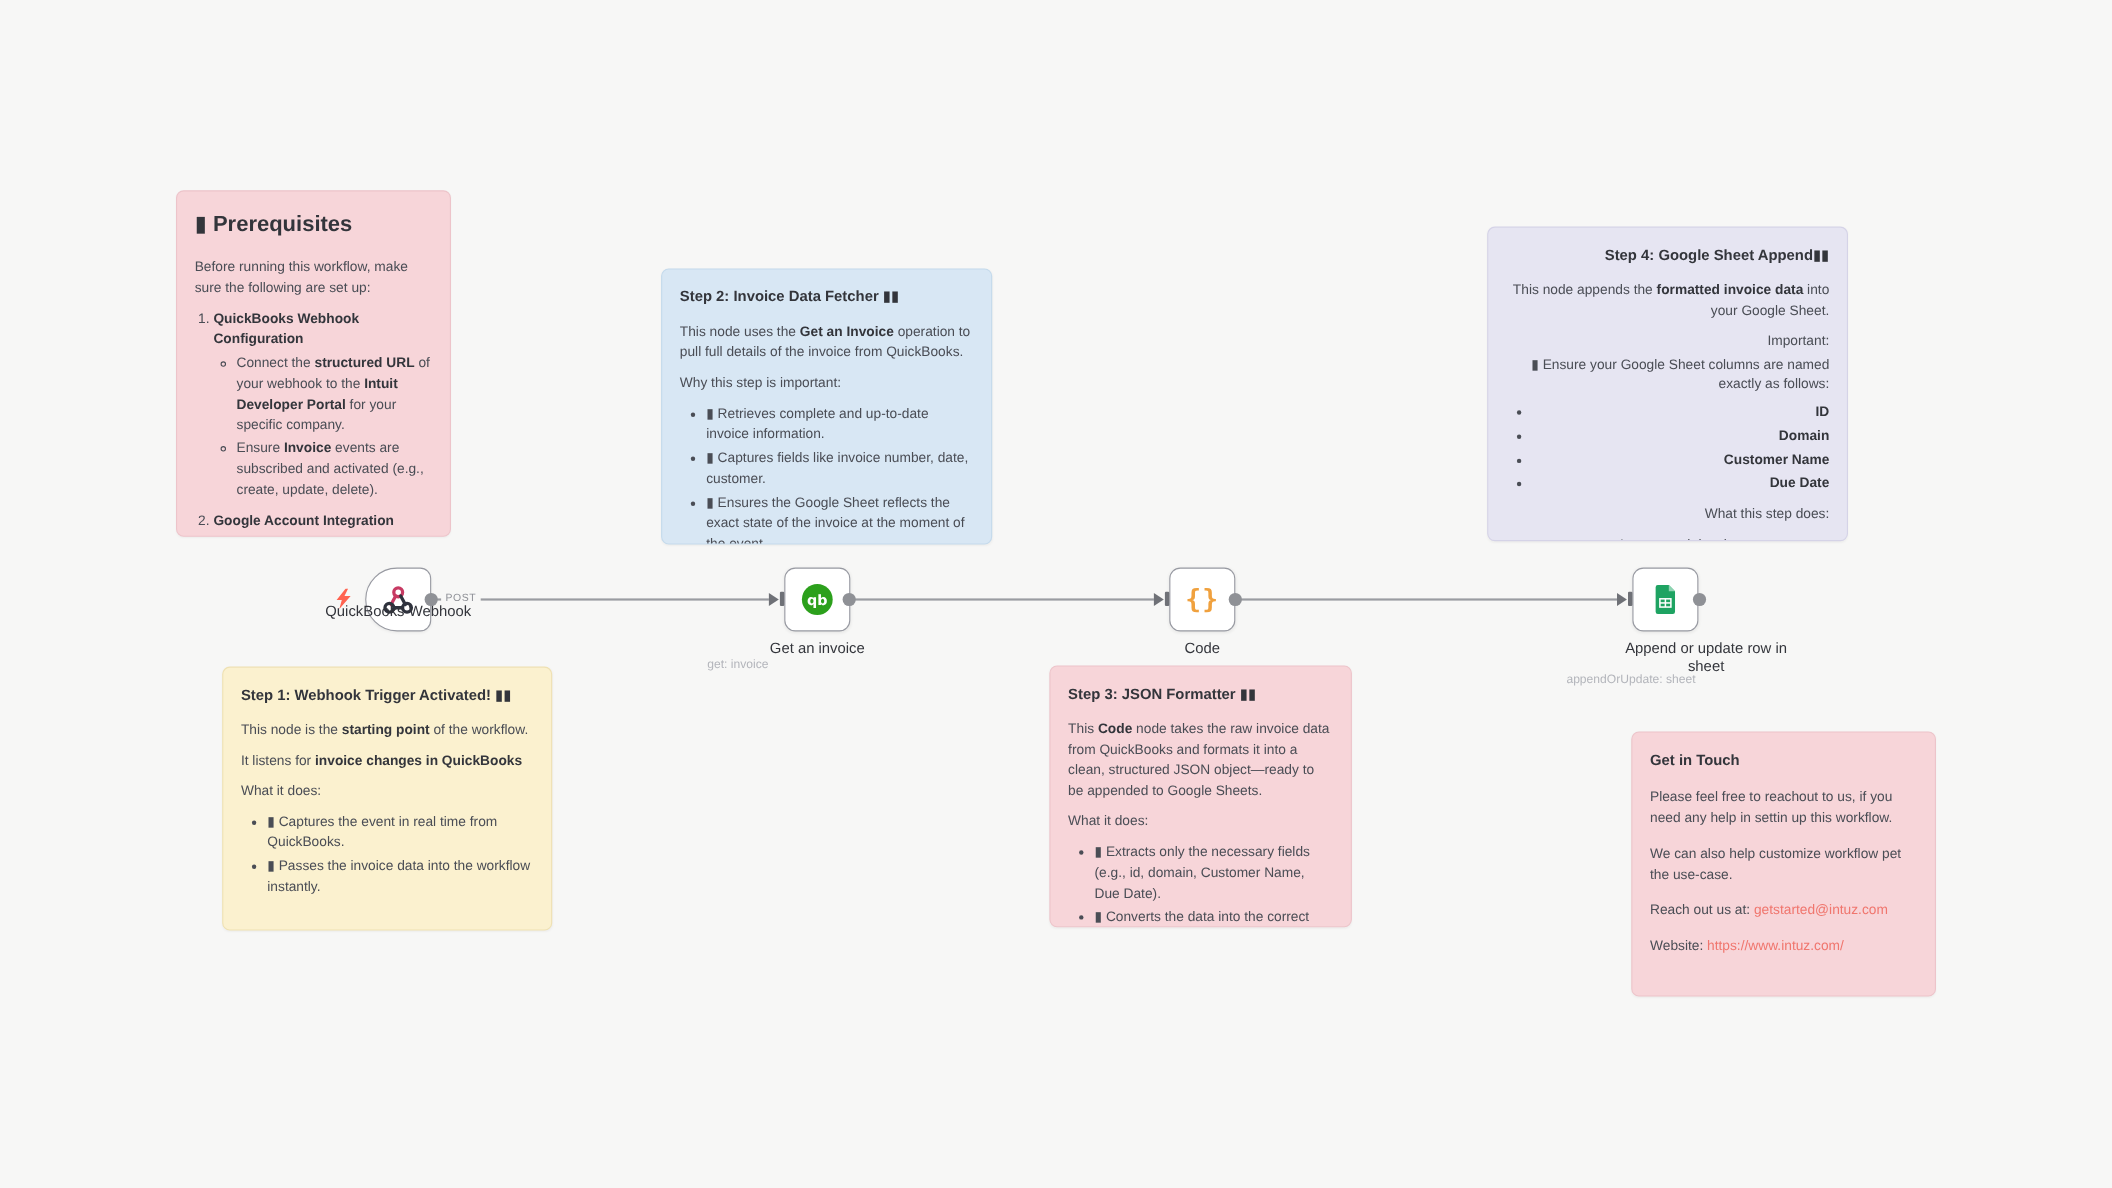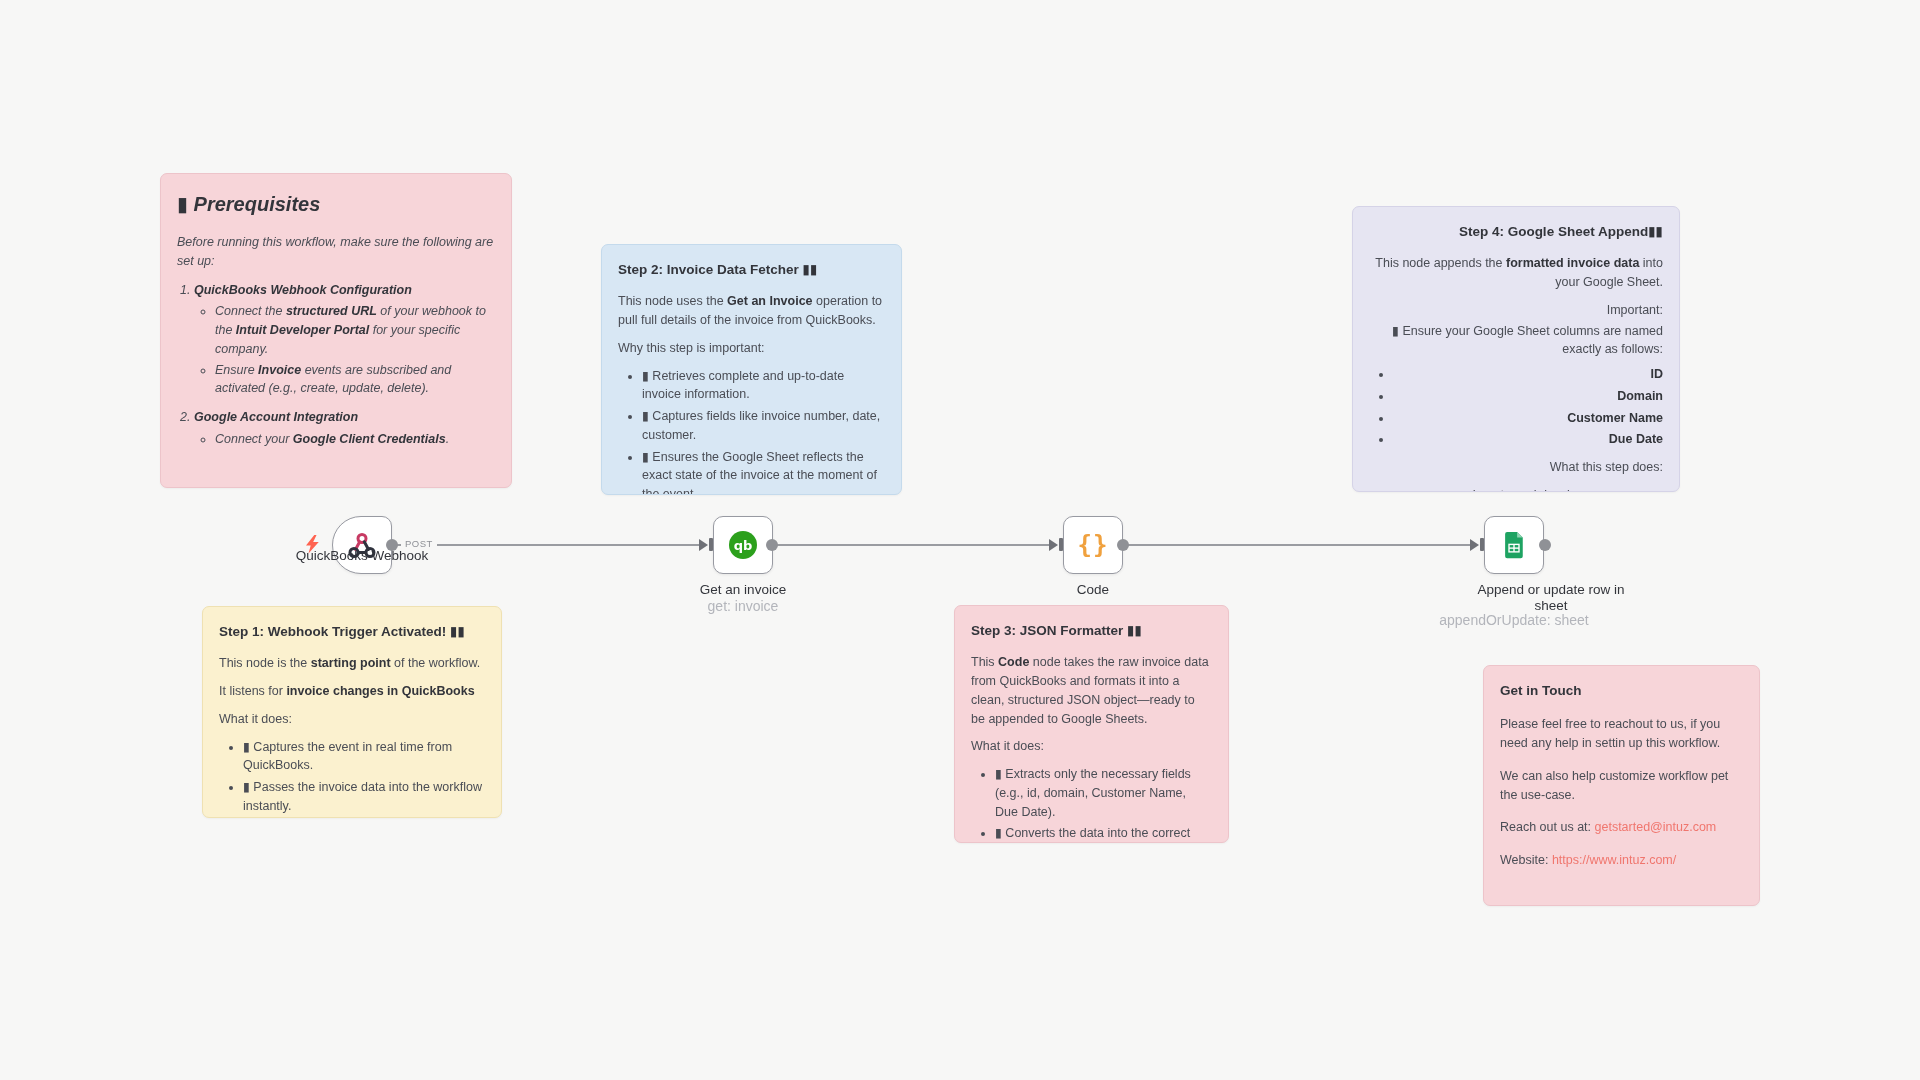--- a/index.html
+++ b/index.html
@@ -34,29 +34,29 @@
           color:var(--code-orange,#f0a13e);letter-spacing:1px;}
   .wire{position:absolute;height:2px;background:var(--line-gray,#9a9ca1);top:544px;}
   .dot{position:absolute;width:12px;height:12px;border-radius:50%;background:var(--dot-gray,#8f9196);top:539px;z-index:3;}
   .inArrow{position:absolute;width:0;height:0;border-top:6px solid transparent;border-bottom:6px solid transparent;
            border-left:9px solid var(--connector-dark,#6f7177);top:539px;z-index:3;}
   .inBar{position:absolute;width:4px;height:13px;border-radius:1px;background:var(--connector-dark,#6f7177);top:538px;z-index:3;}
   .wire-label{position:absolute;font-size:9.5px;letter-spacing:.5px;color:#8e9096;background:var(--canvas-bg,#f7f7f6);
               padding:0 4px;top:538px;z-index:4;}
   .nlabel{position:absolute;width:200px;text-align:center;font-size:13.5px;font-weight:500;
           color:var(--text-dark,#33353b);line-height:1.18;}
-  .nsub{position:absolute;width:200px;text-align:center;font-size:14px;color:var(--text-muted,#b3b5bb);}
+  .nsub{position:absolute;width:200px;font-size:11px;color:var(--text-muted,#b3b5bb);}
   .bolt{position:absolute;z-index:2;}
 </style>
 </head>
 <body>
 
 <div id="canvas">
 
-  <div class="sticky" style="left:160px;top:173px;width:352px;height:315px;background:var(--sticky-pink);border-color:var(--sticky-pink-border);font-style:italic;">
+  <div class="sticky" style="left:160px;top:173px;width:250px;height:315px;background:var(--sticky-pink);border-color:var(--sticky-pink-border);">
     <h1>▮ Prerequisites</h1>
     <p>Before running this workflow, make sure the following are set up:</p>
     <ol>
       <li>
         <span class="liTitle">QuickBooks Webhook Configuration</span>
         <ul class="circ">
           <li>Connect the <strong>structured URL</strong> of your webhook to the <strong>Intuit Developer Portal</strong> for your specific company.</li>
           <li>Ensure <strong>Invoice</strong> events are subscribed and activated (e.g., create, update, delete).</li>
         </ul>
       </li>
@@ -95,21 +95,21 @@
       <li><strong>Customer Name</strong></li>
       <li><strong>Due Date</strong></li>
     </ul>
     <p class="indent1">What this step does:</p>
     <ul class="blt">
       <li>▮ Inserts each invoice as a new row.</li>
 
     </ul>
   </div>
 
-  <div class="sticky" style="left:202px;top:606px;width:300px;height:212px;background:var(--sticky-yellow);border-color:var(--sticky-yellow-border);">
+  <div class="sticky" style="left:202px;top:606px;width:300px;height:240px;background:var(--sticky-yellow);border-color:var(--sticky-yellow-border);">
     <h2>Step 1: Webhook Trigger Activated! ▮▮</h2>
     <p>This node is the <strong>starting point</strong> of the workflow.</p>
     <p>It listens for <strong>invoice changes in QuickBooks</strong></p>
     <p>What it does:</p>
     <ul class="blt">
       <li>▮ Captures the event in real time from QuickBooks.</li>
       <li>▮ Passes the invoice data into the workflow instantly.</li>
 
     </ul>
   </div>

